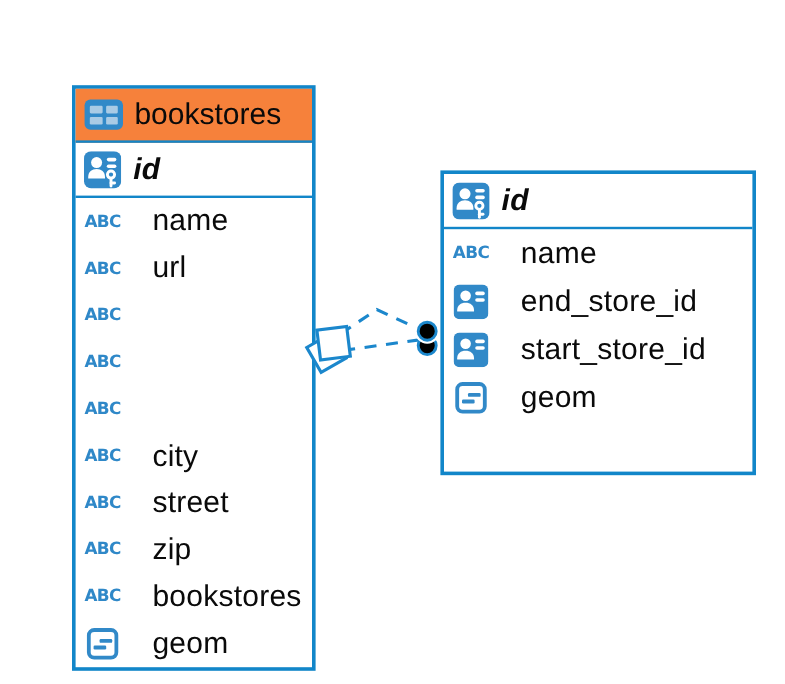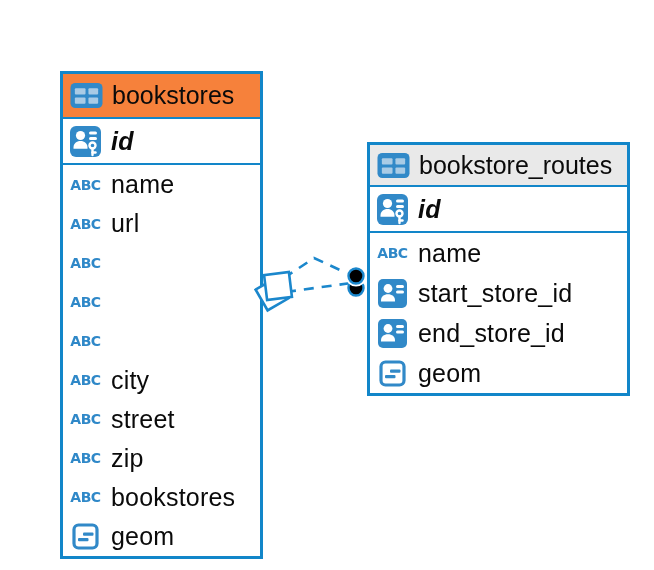--- a/index.html
+++ b/index.html
@@ -12,21 +12,21 @@
 
   .tbl-header{display:flex;align-items:center;gap:9px;padding:0 7px;border-bottom:2px solid #1286C9;flex:0 0 auto;}
   .tbl-bookstores .tbl-header{height:43px;background:#F6813B;}
   .tbl-routes .tbl-header{height:40px;background:#E9E9E9;}
   .tbl-title{font-size:25px;color:#0a0a0a;white-space:nowrap;}
 
   .pk-row{display:flex;align-items:center;gap:9px;padding:0 6px;height:44px;border-bottom:2px solid #1286C9;flex:0 0 auto;font-style:italic;}
   .pk-row .col-label{font-weight:bold;}
 
   .col-list{display:flex;flex-direction:column;flex:1 1 auto;}
-  .col-row{display:flex;align-items:center;gap:9px;padding:0 6px;}
+  .col-row{display:flex;align-items:center;gap:25px;padding:0 6px;}
   .tbl-bookstores .col-row{height:39.1px;}
   .tbl-routes .col-row{height:40px;}
   .col-label{font-size:25px;color:#0a0a0a;white-space:nowrap;letter-spacing:0.2px;}
 
   .icon-cell{width:33px;display:flex;justify-content:center;align-items:center;flex:0 0 auto;}
   .abc{font-family:"DejaVu Sans",sans-serif;font-weight:bold;font-size:14px;letter-spacing:-0.5px;color:#2F88C8;line-height:1;}
 
   .rel-layer{position:absolute;left:0;top:0;pointer-events:none;}
 </style>
 </head>
@@ -125,32 +125,20 @@
             <rect x="11" y="9.5" width="10.5" height="3.2" rx="1" fill="#3189C8"></rect>
             <rect x="6" y="15" width="10.5" height="3.2" rx="1" fill="#3189C8"></rect>
           </svg>
         </span>
         <span class="col-label">geom</span>
       </div>
     </div>
   </div>
 
   <div class="er-table tbl-routes">
-    <div class="tbl-header">
-      <span class="icon-cell">
-        <svg width="34" height="27" viewBox="0 0 34 27">
-          <rect x="0.5" y="0.5" width="33" height="26" rx="5" fill="#3189C8"></rect>
-          <rect x="5" y="6" width="11" height="6.5" rx="1" fill="#A9CBE5"></rect>
-          <rect x="19" y="6" width="10" height="6.5" rx="1" fill="#A9CBE5"></rect>
-          <rect x="5" y="15.5" width="11" height="6.5" rx="1" fill="#A9CBE5"></rect>
-          <rect x="19" y="15.5" width="10" height="6.5" rx="1" fill="#A9CBE5"></rect>
-        </svg>
-      </span>
-      <span class="tbl-title">bookstore_routes</span>
-    </div>
 
     <div class="pk-row">
       <span class="icon-cell">
         <svg width="31" height="31" viewBox="0 0 31 31">
           <rect width="31" height="31" rx="6" fill="#3189C8"></rect>
           <circle cx="10.5" cy="9.5" r="4.6" fill="#fff"></circle>
           <path d="M3.5 21.5c0-4.2 3.1-6.6 7-6.6s7 2.4 7 6.6v1.2h-14z" fill="#fff"></path>
           <rect x="19" y="5.5" width="8" height="3" rx="1.5" fill="#fff"></rect>
           <rect x="19" y="11" width="8" height="3" rx="1.5" fill="#fff"></rect>
           <g stroke="#fff" fill="none" stroke-width="2.4" stroke-linecap="round">
@@ -173,33 +161,33 @@
       <div class="col-row">
         <span class="icon-cell">
           <svg width="29" height="29" viewBox="0 0 29 29">
             <rect width="29" height="29" rx="5" fill="#3189C8"></rect>
             <circle cx="10" cy="9.5" r="4.4" fill="#fff"></circle>
             <path d="M3 21.5c0-4 3-6.2 7-6.2s7 2.2 7 6.2v1.1H3z" fill="#fff"></path>
             <rect x="18" y="6" width="8" height="3" rx="1.5" fill="#fff"></rect>
             <rect x="18" y="11.5" width="8" height="3" rx="1.5" fill="#fff"></rect>
           </svg>
         </span>
-        <span class="col-label">start_store_id</span>
+        <span class="col-label">end_store_id</span>
       </div>
       <div class="col-row">
         <span class="icon-cell">
           <svg width="29" height="29" viewBox="0 0 29 29">
             <rect width="29" height="29" rx="5" fill="#3189C8"></rect>
             <circle cx="10" cy="9.5" r="4.4" fill="#fff"></circle>
             <path d="M3 21.5c0-4 3-6.2 7-6.2s7 2.2 7 6.2v1.1H3z" fill="#fff"></path>
             <rect x="18" y="6" width="8" height="3" rx="1.5" fill="#fff"></rect>
             <rect x="18" y="11.5" width="8" height="3" rx="1.5" fill="#fff"></rect>
           </svg>
         </span>
-        <span class="col-label">end_store_id</span>
+        <span class="col-label">start_store_id</span>
       </div>
       <div class="col-row">
         <span class="icon-cell">
           <svg width="27" height="27" viewBox="0 0 27 27">
             <rect x="2" y="2" width="23" height="23" rx="4.5" fill="#fff" stroke="#3189C8" stroke-width="3.2"></rect>
             <rect x="11" y="9.5" width="10.5" height="3.2" rx="1" fill="#3189C8"></rect>
             <rect x="6" y="15" width="10.5" height="3.2" rx="1" fill="#3189C8"></rect>
           </svg>
         </span>
         <span class="col-label">geom</span>

